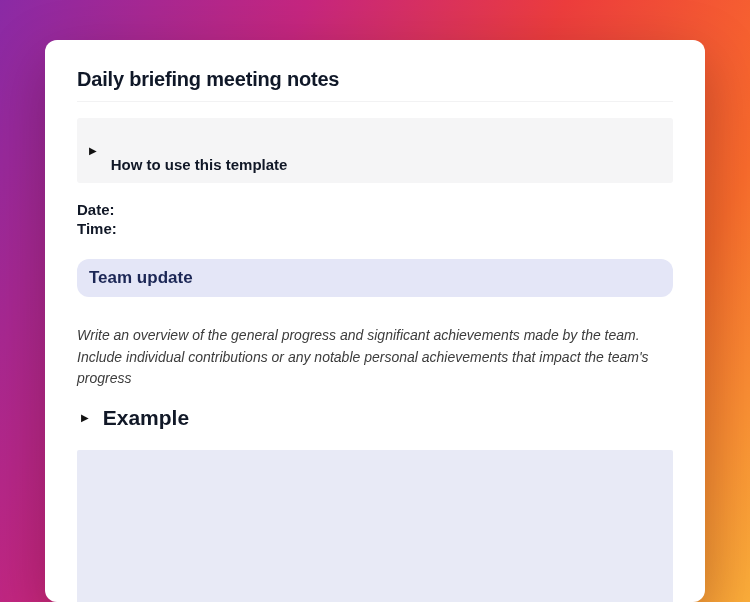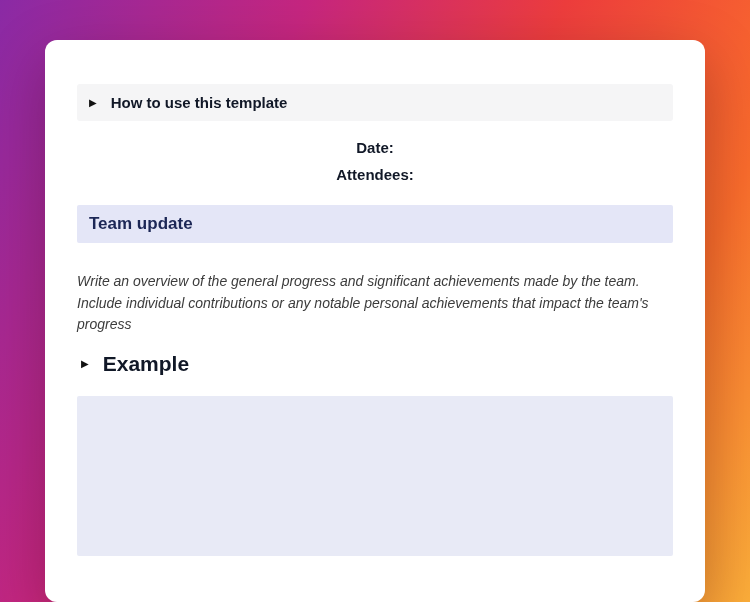--- a/index.html
+++ b/index.html
@@ -37,37 +37,37 @@
   }
   .toggle-row .tri {
     font-size: 10px;
     color: #111;
     line-height: 1;
   }
   .toggle-row .lbl {
     font-size: 15px;
     font-weight: 700;
     color: #111827;
+    margin-top: 28px;
   }
   .meta {
     margin-top: 18px;
     display: flex;
     flex-direction: column;
-    gap: 10px;
-    align-items: center;
+    gap: 2px;
   }
   .meta-item {
     font-size: 15px;
     font-weight: 700;
     color: #111827;
   }
   .section-banner {
     margin-top: 22px;
     background: #e4e6f7;
-    border-radius: 2px;
+    border-radius: 12px;
     padding: 9px 12px;
     font-size: 17px;
     font-weight: 800;
     color: #1c2756;
   }
   .section-desc {
     margin-top: 28px;
     font-size: 14px;
     font-style: italic;
     color: #3c3c3c;
@@ -96,29 +96,30 @@
     border-radius: 2px;
     height: 160px;
     width: 100%;
   }
 </style>
 </head>
 <body>
 
 <div class="card">
 
+  <h1 class="page-title">Daily briefing meeting notes</h1>
 
   <div class="toggle-row">
     <span class="tri">▶</span>
     <span class="lbl">How to use this template</span>
   </div>
 
   <div class="meta">
     <div class="meta-item">Date:</div>
-    <div class="meta-item">Attendees:</div>
+    <div class="meta-item">Time:</div>
   </div>
 
   <div class="section-banner">Team update</div>
 
   <p class="section-desc">Write an overview of the general progress and significant achievements made by the team. Include individual contributions or any notable personal achievements that impact the team's progress</p>
 
   <div class="example-row">
     <span class="tri">▶</span>
     <span class="lbl">Example</span>
   </div>

